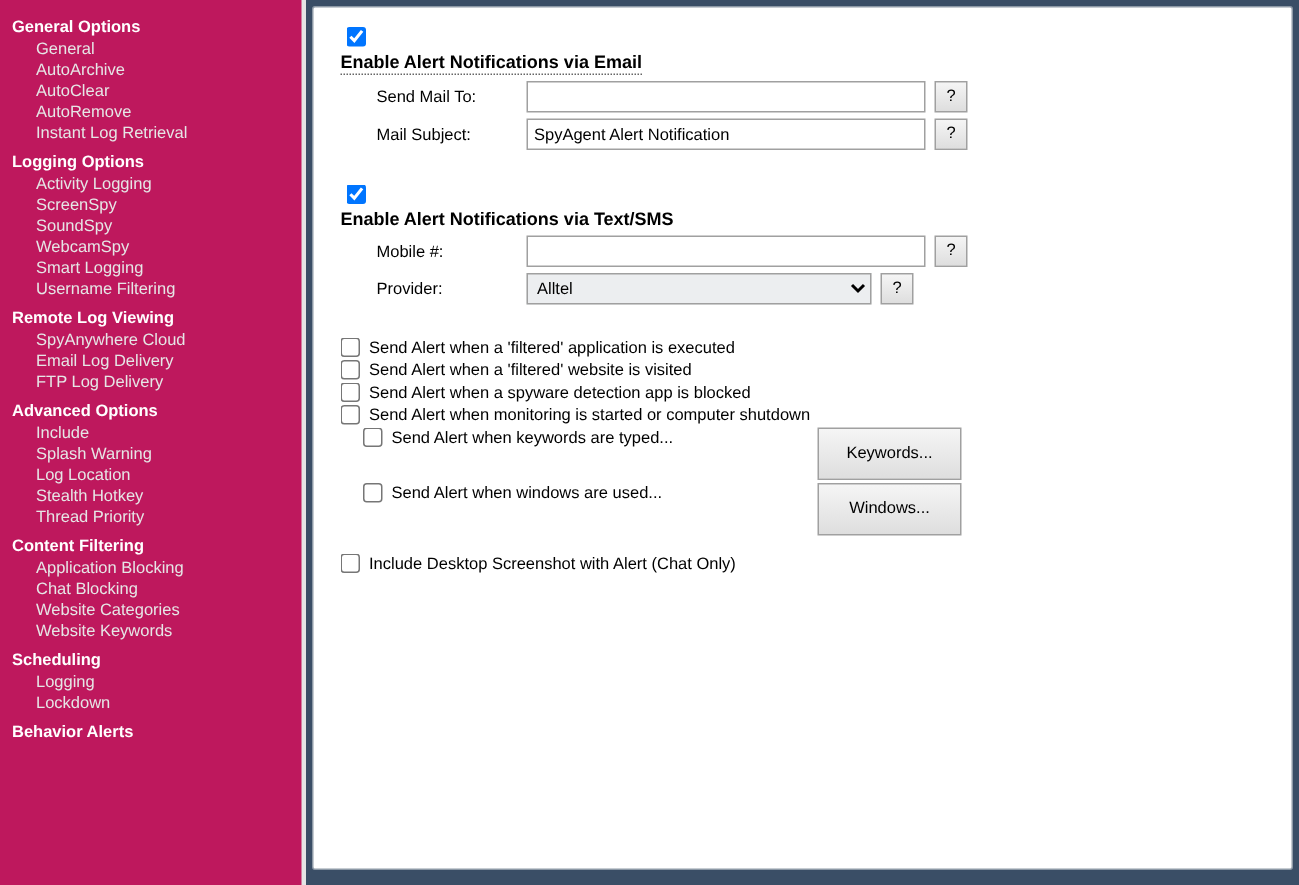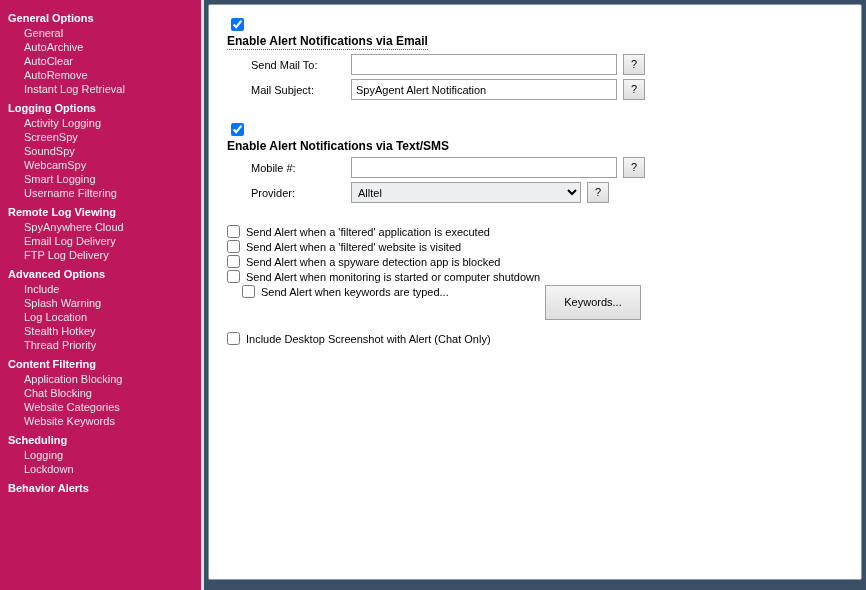--- a/index.html
+++ b/index.html
@@ -272,20 +272,27 @@
         </div>
 
       <div class="kw-row">
         <div class="left">
           <input type="checkbox" style="">
           <span class="ck-label">Send Alert when keywords are typed...</span>
         </div>
         <button class="inline-btn">Keywords...</button>
       </div>
 
+      <div class="kw-row">
+        <div class="left">
+          <input type="checkbox" style="">
+          <span class="ck-label">Send Alert when windows are used...</span>
+        </div>
+        <button class="inline-btn">Windows...</button>
+      </div>
 
       <div class="check-row standalone-check">
         <input type="checkbox" style="">
         <span class="ck-label">Include Desktop Screenshot with Alert (Chat Only)</span>
       </div>
 
     </div>
   </div>
 </div>
 

